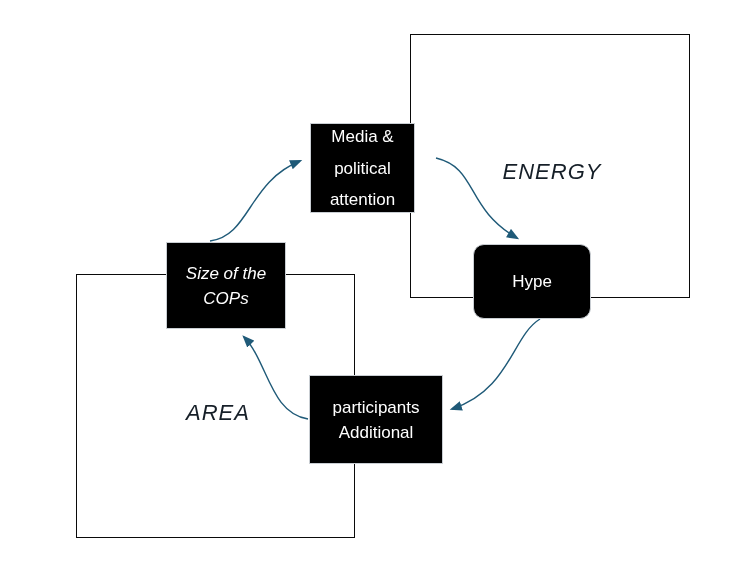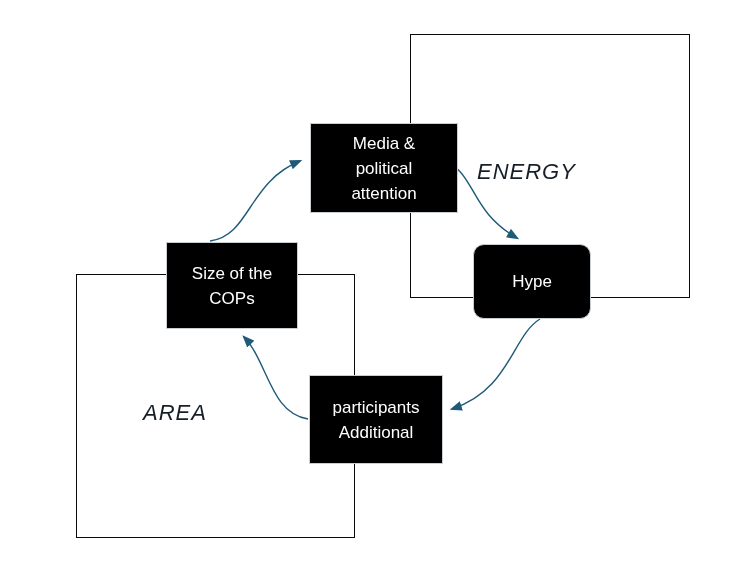--- a/index.html
+++ b/index.html
@@ -18,20 +18,21 @@
   }
   #energy-rect { left: 410px; top: 34px;  width: 280px; height: 264px; }
   #area-rect   { left: 76px;  top: 274px; width: 279px; height: 264px; }
 
   .region-label {
     position: absolute;
     font-style: italic;
     font-size: 22px;
     letter-spacing: 1px;
     color: #161f28;
+    text-align: center;
     width: 150px;
   }
   #energy-label { left: 477px; top: 159px; }
   #area-label   { left: 143px; top: 400px; }
 
   svg.arrows {
     position: absolute;
     left: 0; top: 0;
     width: 754px; height: 570px;
     pointer-events: none;
@@ -49,22 +50,22 @@
     display: flex;
     flex-direction: column;
     align-items: center;
     justify-content: center;
     text-align: center;
     font-size: 17px;
     line-height: 25px;
     border: 1px solid #c9ced3;
     box-sizing: border-box;
   }
-  #node-media        { left: 310px; top: 123px; width: 148px; height: 90px; }
-  #node-size-cops    { left: 166px; top: 242px; width: 132px; height: 87px; }
+  #node-media        { left: 310px; top: 123px; width: 105px; height: 90px; justify-content: space-between; }
+  #node-size-cops    { left: 166px; top: 242px; width: 120px; height: 87px; font-style: italic; }
   #node-hype         { left: 473px; top: 244px; width: 118px; height: 75px; border-radius: 11px; }
   #node-participants { left: 309px; top: 375px; width: 134px; height: 89px; }
 </style>
 </head>
 <body>
 
 <div class="canvas">
 
   <div class="region" id="energy-rect"></div>
   <div class="region" id="area-rect"></div>

